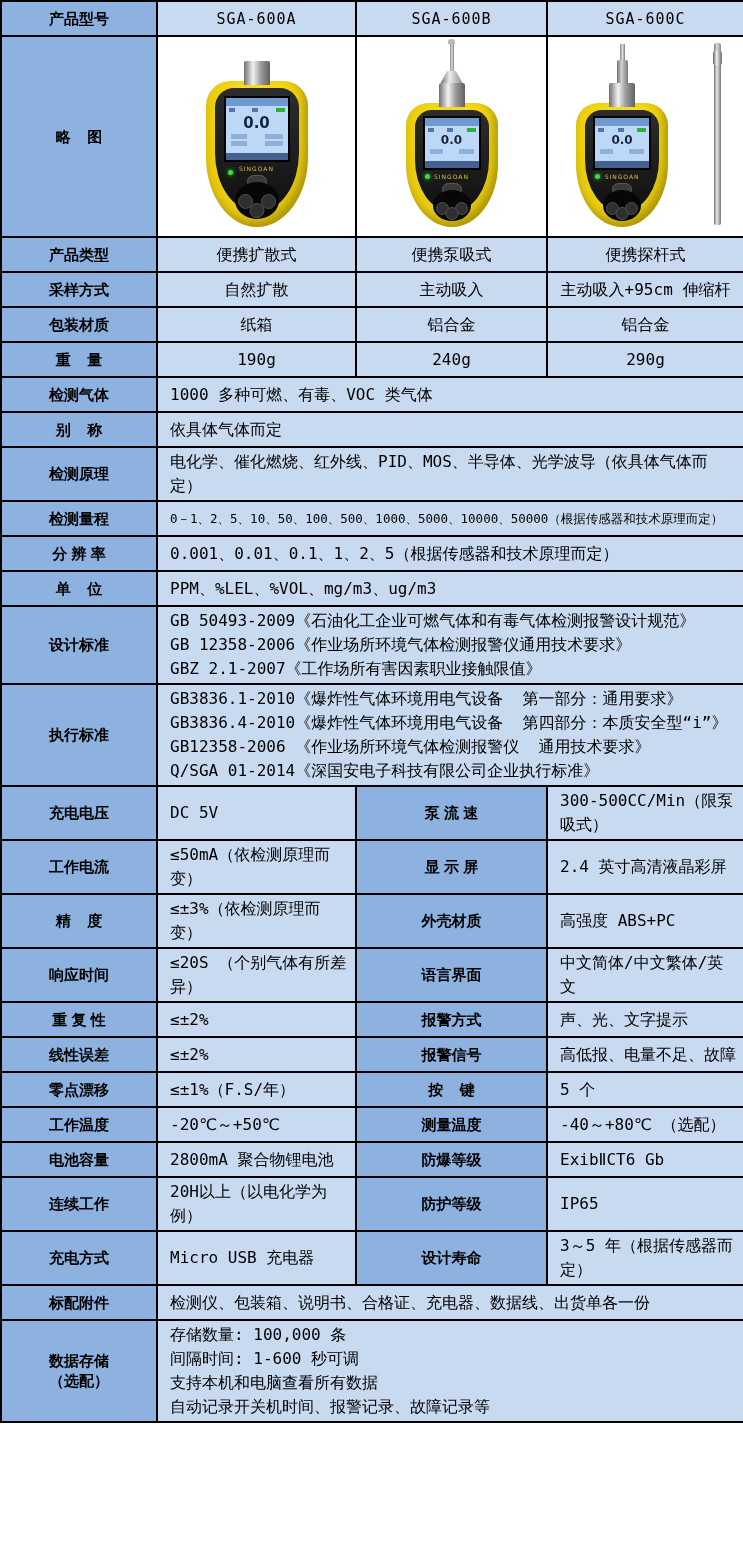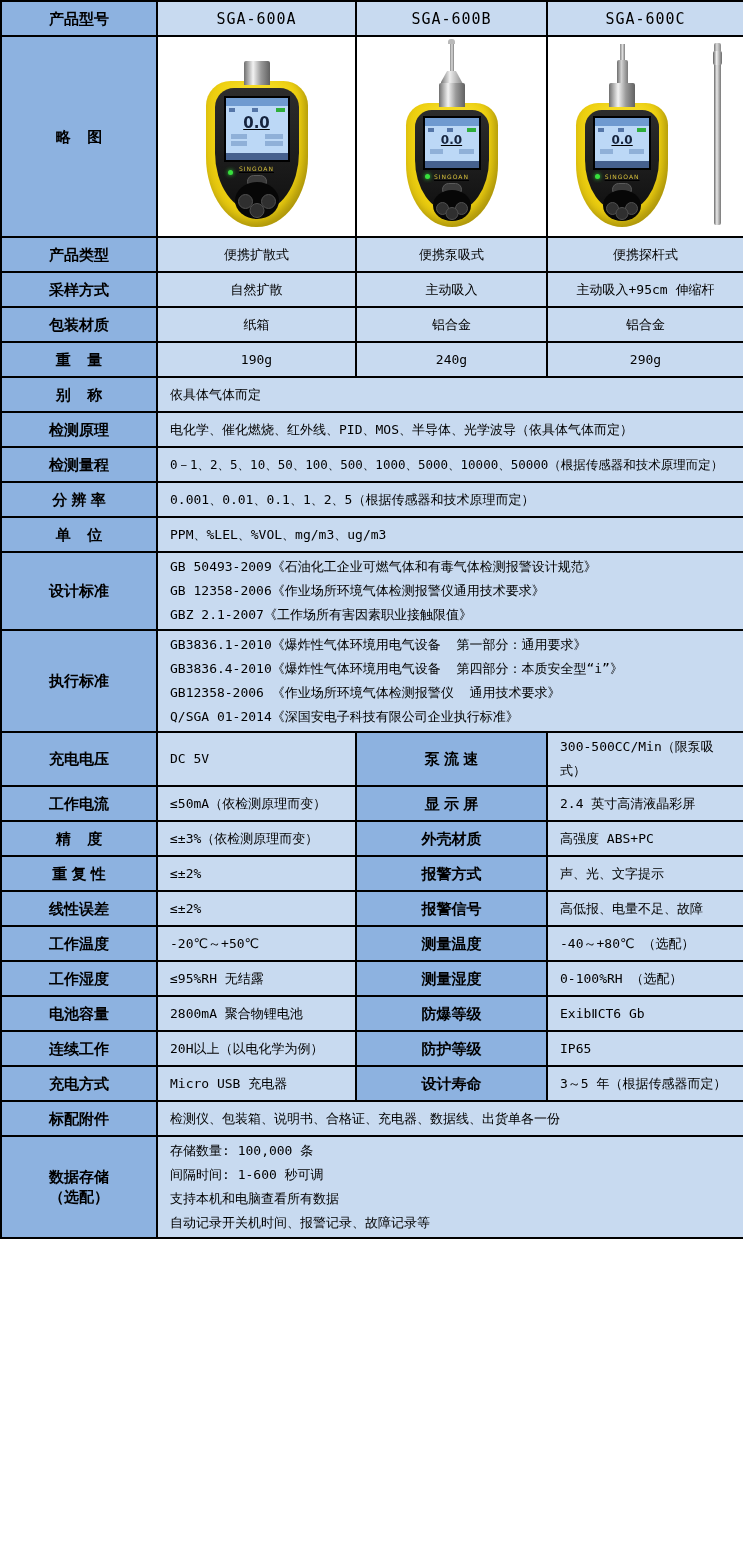--- a/index.html
+++ b/index.html
@@ -7,21 +7,21 @@
   table{border-collapse:collapse;table-layout:fixed;width:743px;}
   td{border:2px solid #000;vertical-align:middle;overflow:hidden;}
   tr{height:35px;}
   tr.r-sketch{height:199px;}
   tr.r-size{height:50px;}
   tr.r-design{height:75px;}
   tr.r-exec{height:100px;}
   tr.r-display{height:48px;}
   tr.r-storage{height:102px;}
   .lab{background:#8DB2E0;font-weight:bold;font-size:15px;text-align:center;white-space:pre-wrap;line-height:20px;}
-  .val{background:#C8DAF0;font-size:13px;font-family:"DejaVu Sans Mono","DejaVu Sans",monospace;
+  .val{background:#C8DAF0;font-size:16px;font-family:"DejaVu Sans Mono","DejaVu Sans",monospace;
        white-space:pre-wrap;padding:2px 6px 2px 12px;text-align:left;line-height:24px;}
   .val.center{text-align:center;padding:2px 4px;}
   .val.model{font-size:15px;letter-spacing:1px;}
   .val.sm{line-height:23px;font-size:12.5px;}
   .imgcell{background:#fff;position:relative;padding:0;}
 
   
   .devwrap{position:relative;width:100%;height:199px;}
   .dev{position:absolute;bottom:9px;left:50%;transform:translateX(-50%);}
   .dev.pos-left{left:38%;}
@@ -32,21 +32,21 @@
   .probe-rod-c{width:5px;height:16px;margin:0 auto;background:linear-gradient(90deg,#8a8a8a,#dcdcdc,#7d7d7d);}
   .probe-tube{width:11px;height:23px;margin:0 auto;background:linear-gradient(90deg,#6d6d6d,#d2d2d2 40%,#7a7a7a);border-radius:2px 2px 0 0;}
   .cap{width:26px;height:24px;margin:0 auto -4px;position:relative;z-index:2;border-radius:2px 2px 0 0;
        background:linear-gradient(90deg,#6f6f6f,#f2f2f2 35%,#9a9a9a 65%,#616161);}
   .body{position:relative;width:102px;height:146px;
         background:radial-gradient(ellipse at 50% 28%,#f8e233 0%,#f0d211 55%,#d8b90b 100%);
         border-radius:26px 26px 54px 54px / 26px 26px 74px 74px;
         box-shadow:inset -4px -6px 10px rgba(0,0,0,.25);}
   .dev-b .body,.dev-c .body{width:92px;height:124px;}
   .panel{position:absolute;top:7px;left:9px;right:9px;bottom:15px;background:linear-gradient(#2d2d2d,#101010);
-         border-radius:20px 20px 44px 44px / 20px 20px 62px 62px;text-decoration:underline;}
+         border-radius:20px 20px 44px 44px / 20px 20px 62px 62px;}
   .screen{width:62px;height:62px;margin:8px auto 0;background:#bcd8f6;border:2px solid #000;position:relative;overflow:hidden;}
   .dev-b .screen,.dev-c .screen{width:54px;height:50px;margin-top:6px;}
   .scr-top{height:8px;background:#6f9ad0;}
   .scr-ico{height:8px;display:flex;align-items:center;justify-content:space-between;padding:0 3px;}
   .scr-ico i{display:block;width:6px;height:4px;background:#5576a8;}
   .scr-ico i.batt{background:#2fae3a;width:9px;}
   .scr-val{text-align:center;font-weight:bold;font-size:15px;line-height:18px;color:#16243e;font-family:"DejaVu Sans",sans-serif;}
   .dev-b .scr-val,.dev-c .scr-val{font-size:12px;line-height:13px;}
   .scr-sub{height:5px;margin:2px 5px 0;background:linear-gradient(90deg,#8fb0d8 30%,transparent 30%,transparent 65%,#8fb0d8 65%);}
   .scr-date{position:absolute;bottom:0;left:0;right:0;height:7px;background:#46618f;}
@@ -211,20 +211,24 @@
     <td class="val center">铝合金</td>
   </tr>
   <tr>
     <td class="lab">重    量</td>
     <td class="val center">190g</td>
     <td class="val center">240g</td>
     <td class="val center">290g</td>
   </tr>
 
   <tr>
+    <td class="lab">检测气体</td>
+    <td class="val" colspan="3">1000 多种可燃、有毒、VOC 类气体</td>
+  </tr>
+  <tr>
     <td class="lab">别    称</td>
     <td class="val" colspan="3">依具体气体而定</td>
   </tr>
   <tr>
     <td class="lab">检测原理</td>
     <td class="val" colspan="3">电化学、催化燃烧、红外线、PID、MOS、半导体、光学波导（依具体气体而定）</td>
   </tr>
   <tr>
     <td class="lab">检测量程</td>
     <td class="val sm" colspan="3">0－1、2、5、10、50、100、500、1000、5000、10000、50000（根据传感器和技术原理而定）</td>
@@ -263,42 +267,48 @@
     <td class="lab">显 示 屏</td>
     <td class="val">2.4 英寸高清液晶彩屏</td>
   </tr>
   <tr>
     <td class="lab">精    度</td>
     <td class="val">≤±3%（依检测原理而变）</td>
     <td class="lab">外壳材质</td>
     <td class="val">高强度 ABS+PC</td>
   </tr>
   <tr>
+    <td class="lab">响应时间</td>
+    <td class="val">≤20S （个别气体有所差异）</td>
+    <td class="lab">语言界面</td>
+    <td class="val">中文简体/中文繁体/英文</td>
+  </tr>
+  <tr>
     <td class="lab">重 复 性</td>
     <td class="val">≤±2%</td>
     <td class="lab">报警方式</td>
     <td class="val">声、光、文字提示</td>
   </tr>
   <tr>
     <td class="lab">线性误差</td>
     <td class="val">≤±2%</td>
     <td class="lab">报警信号</td>
     <td class="val">高低报、电量不足、故障</td>
   </tr>
   <tr>
+    <td class="lab">零点漂移</td>
+    <td class="val">≤±1%（F.S/年）</td>
+    <td class="lab">按    键</td>
+    <td class="val">5 个</td>
+  </tr>
+  <tr>
     <td class="lab">工作温度</td>
     <td class="val">-20℃～+50℃</td>
     <td class="lab">测量温度</td>
     <td class="val">-40～+80℃ （选配）</td>
-  </tr>
-  <tr>
-    <td class="lab">工作湿度</td>
-    <td class="val">≤95%RH 无结露</td>
-    <td class="lab">测量湿度</td>
-    <td class="val">0-100%RH （选配）</td>
   </tr>
   <tr>
     <td class="lab">电池容量</td>
     <td class="val">2800mA 聚合物锂电池</td>
     <td class="lab">防爆等级</td>
     <td class="val">ExibⅡCT6 Gb</td>
   </tr>
   <tr>
     <td class="lab">连续工作</td>
     <td class="val">20H以上（以电化学为例）</td>

